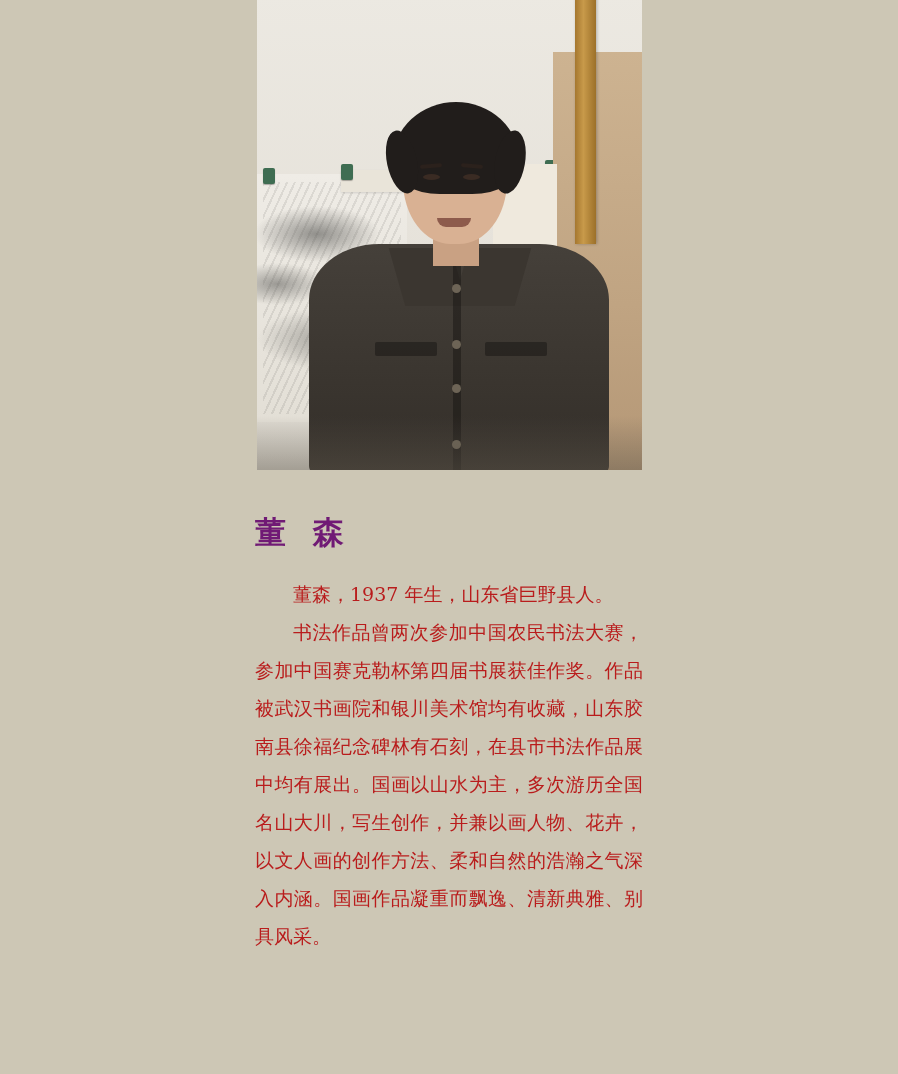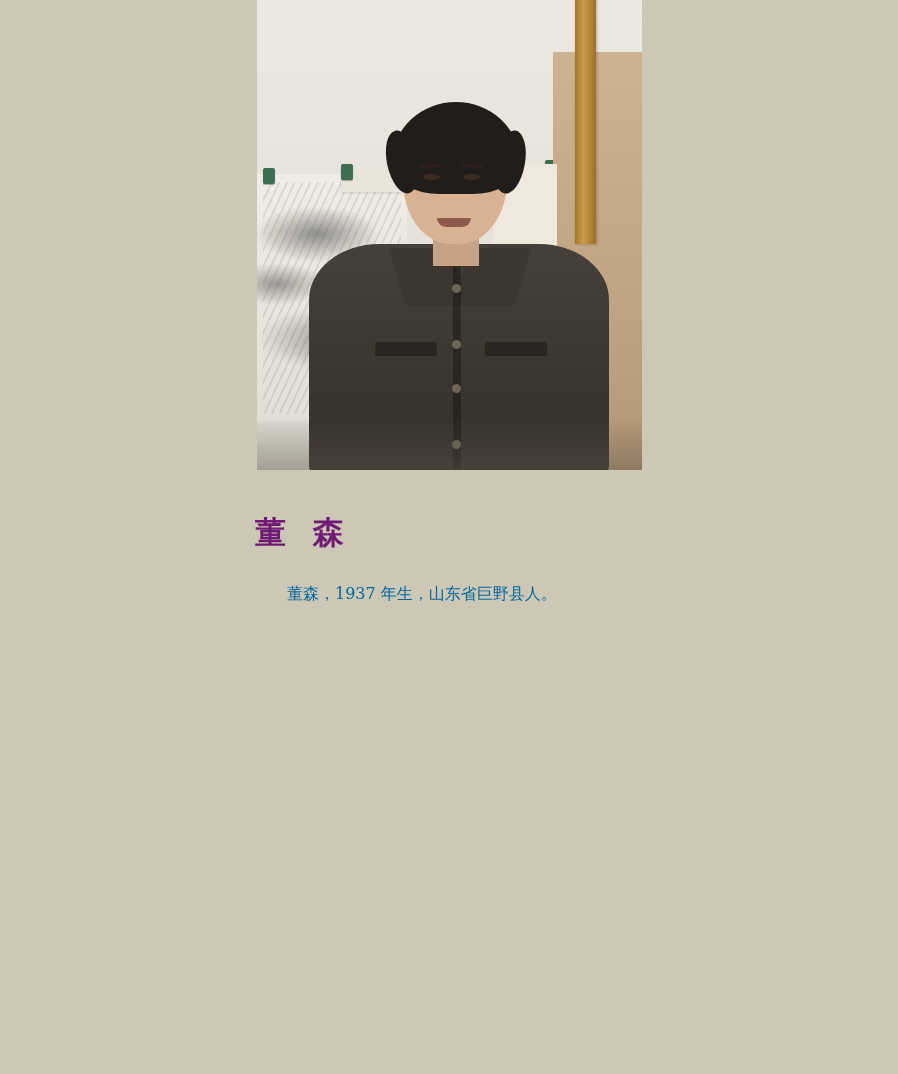--- a/index.html
+++ b/index.html
@@ -216,23 +216,23 @@
     font-weight: bold;
     letter-spacing: 8px;
     color: #701a75;
     font-family: "DejaVu Serif", "Liberation Serif", serif;
   }
   .bio {
     position: absolute;
     left: 255px;
     top: 575px;
     width: 388px;
-    font-size: 16px;
+    font-size: 19px;
     line-height: 38px;
-    color: #0369a1;
+    color: #b91c1c;
     text-align: justify;
     text-justify: inter-ideograph;
     font-family: "DejaVu Serif", "Liberation Serif", serif;
   }
   .bio p {
     margin: 0;
     text-indent: 2em;
   }
 </style>
 </head>
@@ -270,15 +270,16 @@
       <div class="eye r"></div>
       <div class="mouth"></div>
       <div class="floor-shadow"></div>
     </div>
   </div>
 
   <div class="name">董 森</div>
 
   <div class="bio">
     <p>董森，1937 年生，山东省巨野县人。</p>
+    <p>书法作品曾两次参加中国农民书法大赛，参加中国赛克勒杯第四届书展获佳作奖。作品被武汉书画院和银川美术馆均有收藏，山东胶南县徐福纪念碑林有石刻，在县市书法作品展中均有展出。国画以山水为主，多次游历全国名山大川，写生创作，并兼以画人物、花卉，以文人画的创作方法、柔和自然的浩瀚之气深入内涵。国画作品凝重而飘逸、清新典雅、别具风采。</p>
   </div>
 
 </div>
 
 </body></html>

